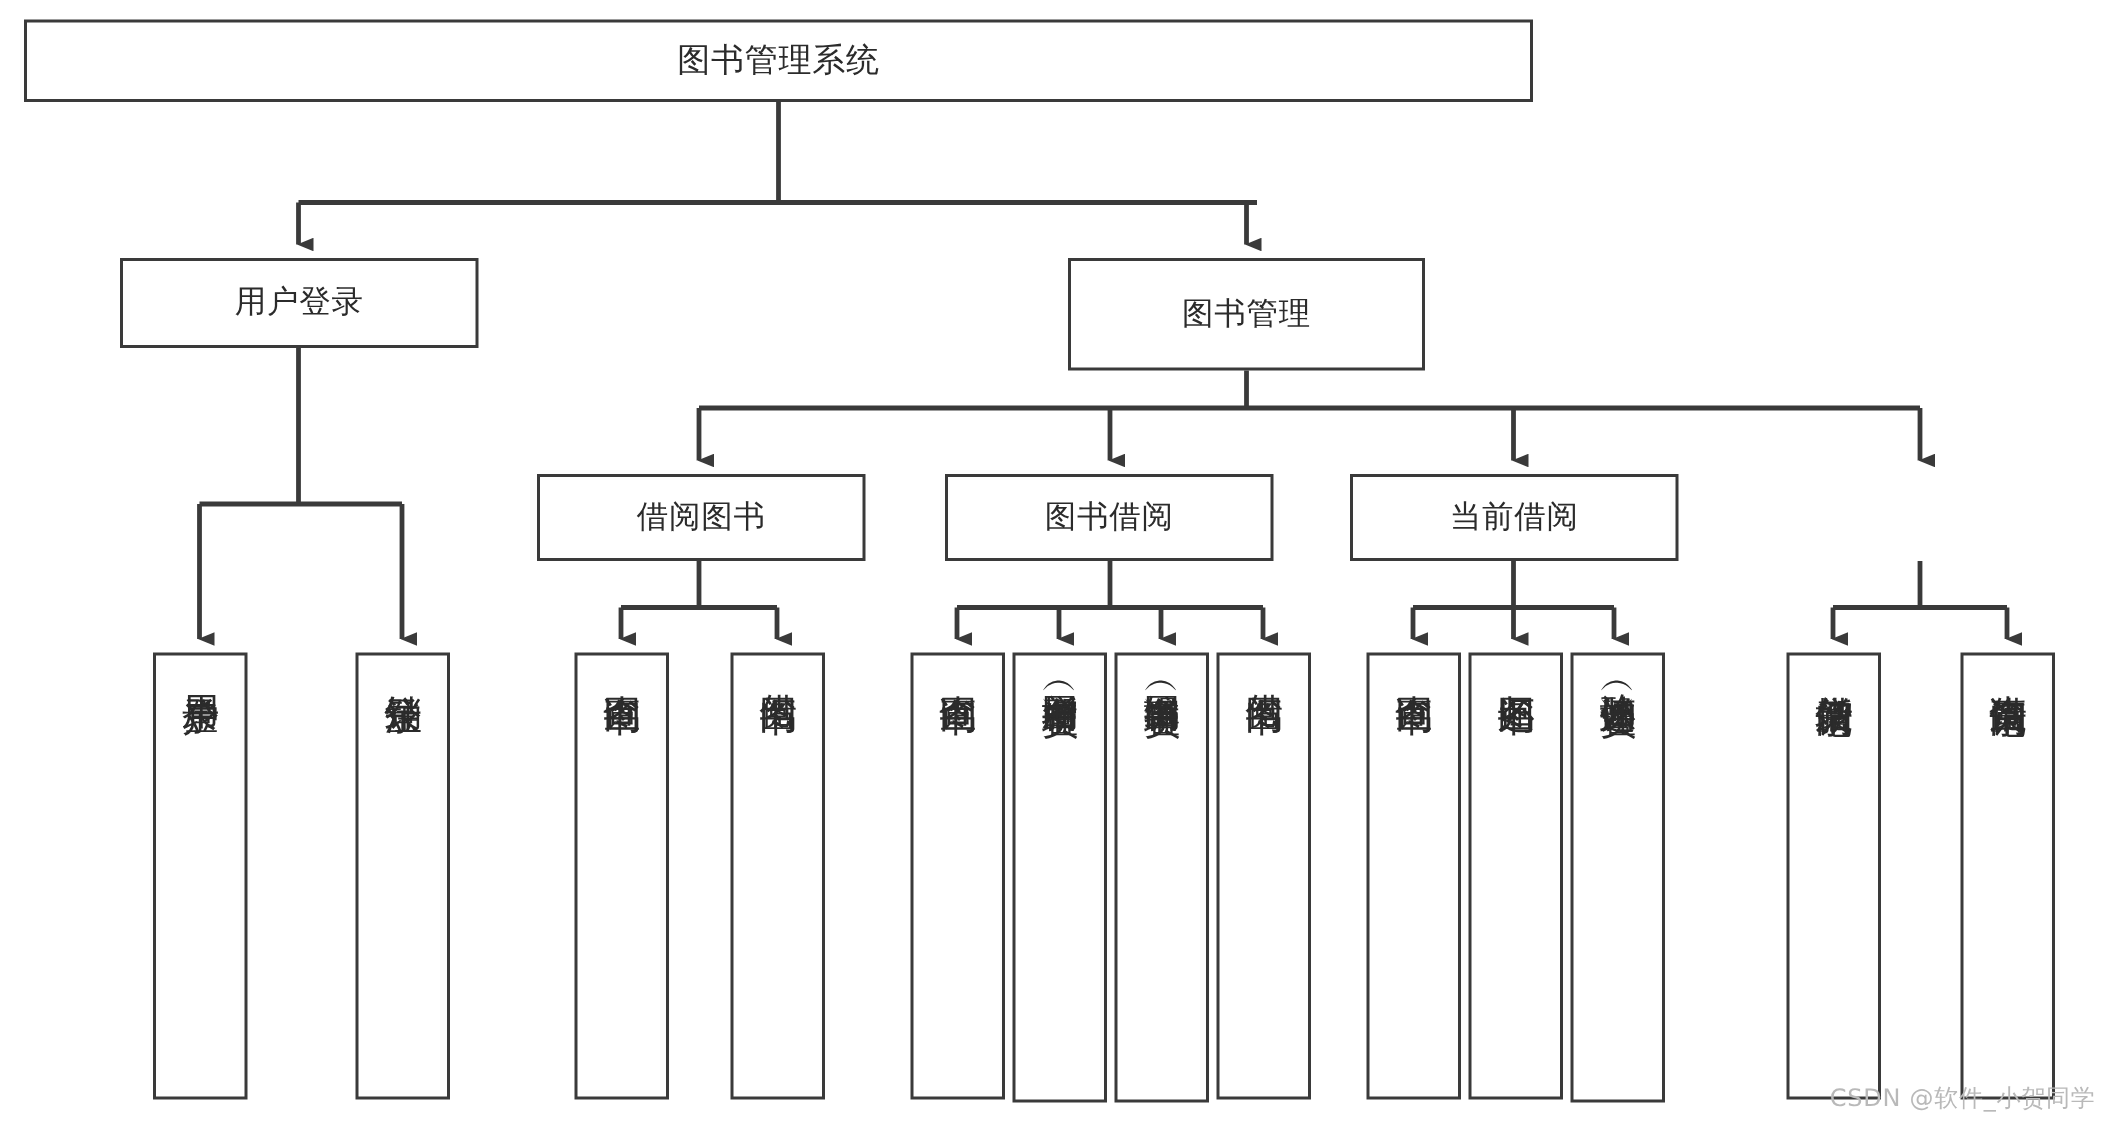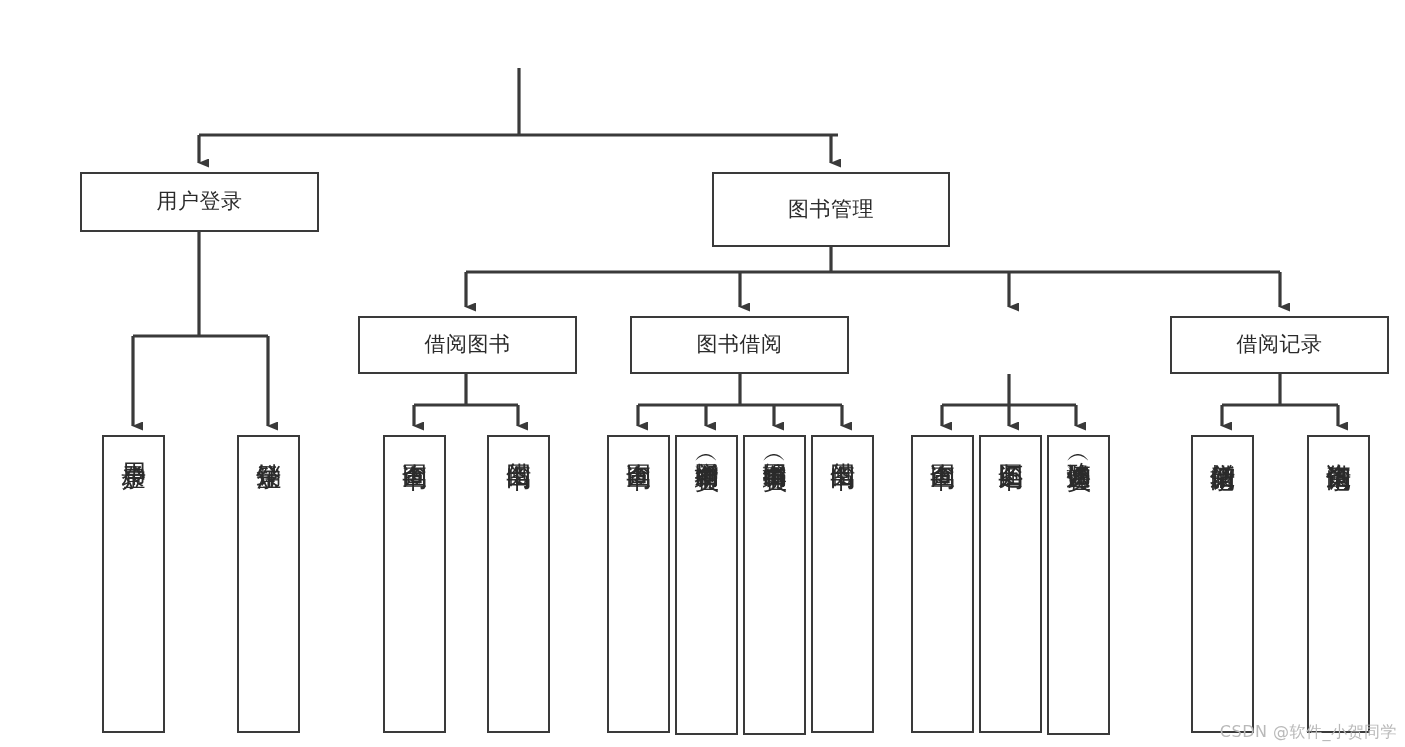--- a/index.html
+++ b/index.html
@@ -127,36 +127,39 @@
       <path d="M1009,405 L1009,426" marker-end="url(#arrowhead)"></path>
       <path d="M1076,405 L1076,426" marker-end="url(#arrowhead)"></path>
 
       <path d="M1280,374 L1280,405"></path>
       <path d="M1222,405 L1338,405"></path>
       <path d="M1222,405 L1222,426" marker-end="url(#arrowhead)"></path>
       <path d="M1338,405 L1338,426" marker-end="url(#arrowhead)"></path>
     </g>
   </svg>
 
+  <div class="node horiz root" style="left:16px; top:13px; width:1006px; height:55px;">
+    <span class="label">图书管理系统</span>
+  </div>
 
   <div class="node horiz" style="left:80px; top:172px; width:239px; height:60px;">
     <span class="label">用户登录</span>
   </div>
   <div class="node horiz" style="left:712px; top:172px; width:238px; height:75px;">
     <span class="label">图书管理</span>
   </div>
 
   <div class="node horiz" style="left:358px; top:316px; width:219px; height:58px;">
     <span class="label">借阅图书</span>
   </div>
   <div class="node horiz" style="left:630px; top:316px; width:219px; height:58px;">
     <span class="label">图书借阅</span>
   </div>
-  <div class="node horiz" style="left:1170px; top:316px; width:219px; height:58px;">
-    <span class="label">借阅记录</span>
+  <div class="node horiz" style="left:900px; top:316px; width:219px; height:58px;">
+    <span class="label">当前借阅</span>
   </div>
 
   <div class="node vert" style="left:102px; top:435px; width:63px; height:298px;">
     <span class="label">用户登录</span>
   </div>
   <div class="node vert" style="left:237px; top:435px; width:63px; height:298px;">
     <span class="label">注销登录</span>
   </div>
 
   <div class="node vert" style="left:383px; top:435px; width:63px; height:298px;">

